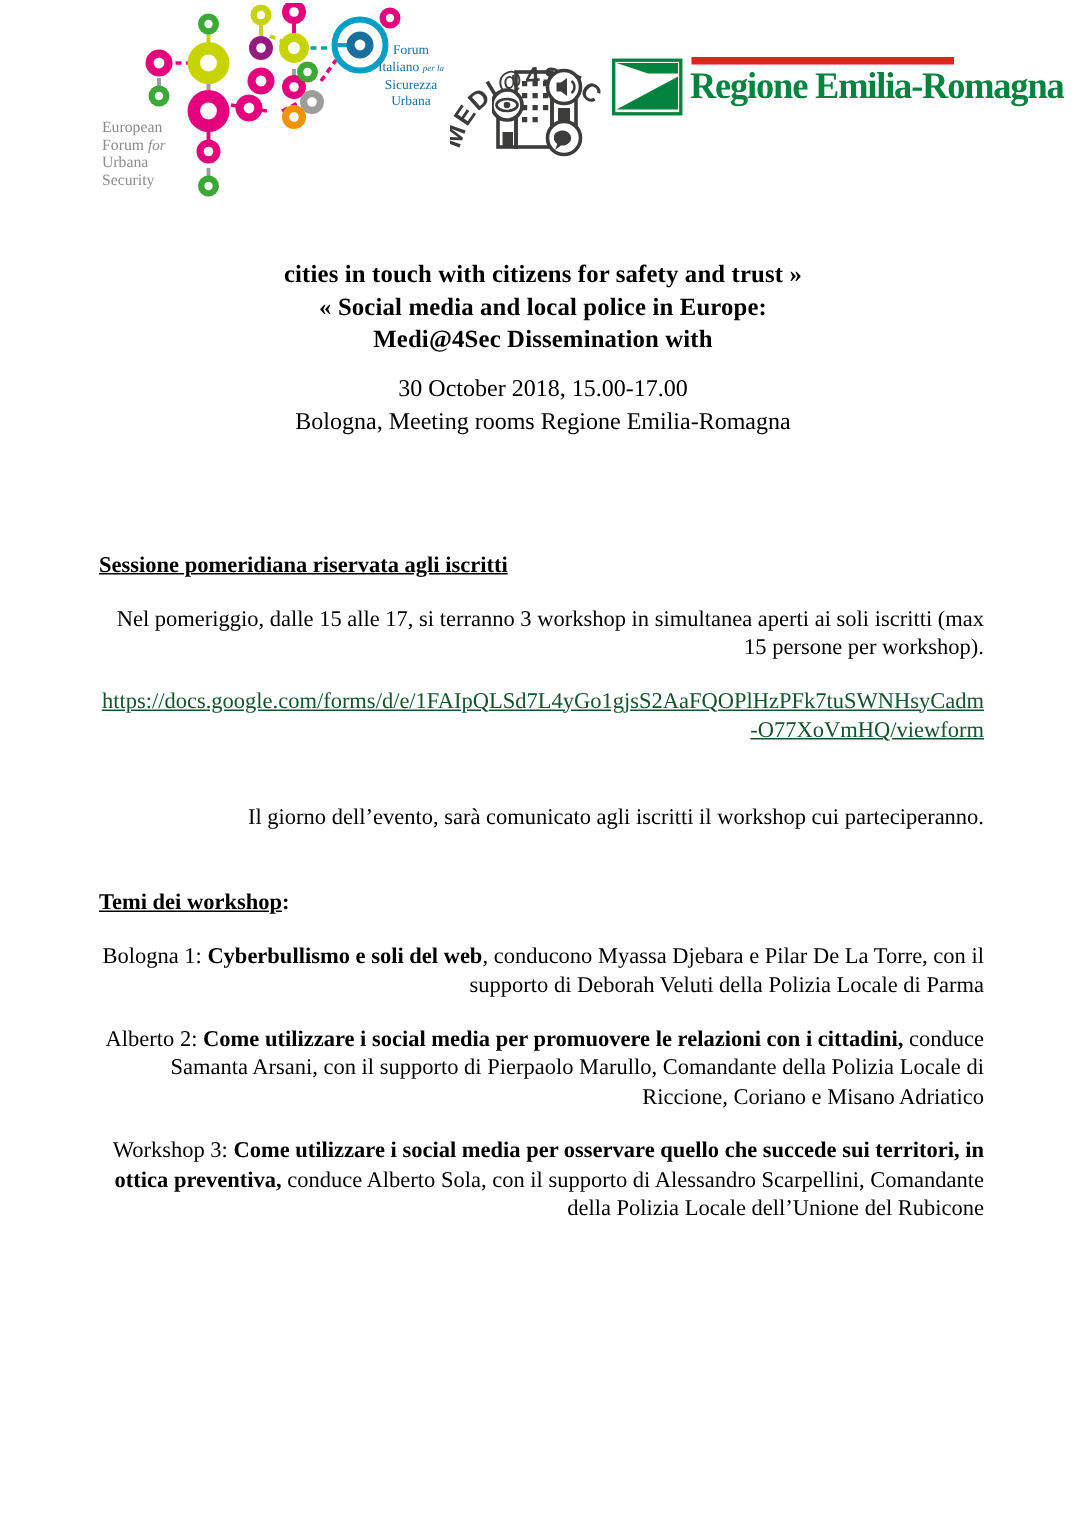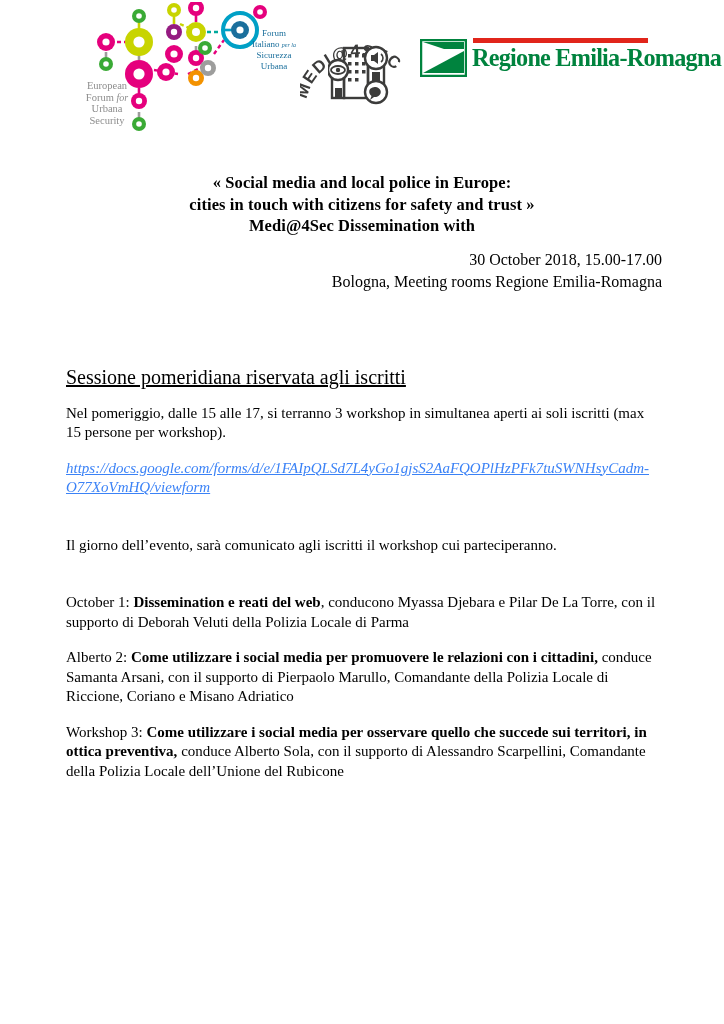--- a/index.html
+++ b/index.html
@@ -38,21 +38,21 @@
     left: 68px;
     top: 2px;
     width: 215px;
     height: 138px;
   }
   .efus-text {
     position: absolute;
     left: 0px;
     top: 78px;
     width: 78px;
-    text-align: center;
+    text-align: left;
     font-family: "Liberation Serif", serif;
     font-size: 10.5px;
     line-height: 11.5px;
     color: #8d8d8d;
   }
   .efus-text .sm {
     font-size: 10px;
     font-style: italic;
   }
 
@@ -92,21 +92,21 @@
     position: absolute;
     left: 28px;
     top: 26px;
     width: 62px;
     height: 62px;
   }
 
   
   .rer-logo {
     position: absolute;
-    left: 420px;
+    left: 408px;
     top: 38px;
     width: 228px;
     height: 45px;
     text-align: center;
   }
   .rer-redbar {
     position: absolute;
     left: 53px;
     top: 0px;
     width: 175px;
@@ -145,55 +145,54 @@
     font-weight: bold;
     font-size: 16.5px;
     line-height: 21.5px;
     letter-spacing: 0.1px;
   }
   .venue-block {
     position: absolute;
     left: 62px;
     top: 249px;
     width: 600px;
-    text-align: right;
+    text-align: center;
     font-size: 16px;
     line-height: 21.5px;
   }
 
   
   .body-area {
     position: absolute;
     left: 66px;
     top: 368px;
     width: 590px;
     font-size: 15px;
     line-height: 19.5px;
   }
   .sec-head {
-    font-weight: normal;
-    font-size: 20px;
+    font-weight: bold;
+    font-size: 15px;
     margin: 0 0 16px 0;
   }
   .sec-head .u {
     text-decoration: underline;
   }
   p.para {
     margin: 0 0 16px 0;
-    text-align: left;
+    text-align: right;
   }
   p.para.tight {
     margin-bottom: 13px;
   }
   .link {
-    color: #3b82f6;
+    color: #14532d;
     text-decoration: underline;
     word-break: break-all;
     display: inline;
-    font-style: italic;
   }
   .spacer-lg { height: 22px; }
   .b { font-weight: bold; }
 
   
   .footer {
     position: absolute;
     left: 0;
     top: 925px;
     width: 724px;
@@ -337,22 +336,22 @@
       <svg class="rer-mark" viewBox="0 0 47 38">
         <rect x="1" y="1" width="45" height="36" fill="none" stroke="#00833e" stroke-width="2.5"></rect>
         <path d="M 3,3 L 44,3 L 44,10 L 24,10 Z" fill="#00833e"></path>
         <path d="M 3,34 L 44,34 L 44,12 L 3,34 Z" fill="#00833e"></path>
       </svg>
       <div class="rer-name">Regione Emilia-Romagna</div>
     </div>
   </div>
 
   <div class="title-block">
+    <div>cities in touch with citizens for safety and trust »</div>
     <div>« Social media and local police in Europe:</div>
-    <div>cities in touch with citizens for safety and trust »</div>
     <div>Medi@4Sec Dissemination with</div>
   </div>
 
   <div class="venue-block">
     <div>30 October 2018, 15.00-17.00</div>
     <div>Bologna, Meeting rooms Regione Emilia-Romagna</div>
   </div>
 
   <div class="body-area">
 
@@ -362,23 +361,24 @@
 
 
     <p class="para"><a class="link" href="#">https://docs.google.com/forms/d/e/1FAIpQLSd7L4yGo1gjsS2AaFQOPlHzPFk7tuSWNHsyCadm-O77XoVmHQ/viewform</a></p>
 
     <div class="spacer-lg"></div>
 
     <p class="para">Il giorno dell’evento, sarà comunicato agli iscritti il workshop cui parteciperanno.</p>
 
     <div class="spacer-lg"></div>
 
+    <div class="sec-head"><span class="u">Temi dei workshop</span><span>:</span></div>
 
     <p class="para">
-      <span>October 1: </span><span class="b">Dissemination e reati del web</span><span>, conducono Myassa Djebara e Pilar De La Torre, con il supporto di Deborah Veluti della Polizia Locale di Parma</span>
+      <span>Bologna 1: </span><span class="b">Cyberbullismo e soli del web</span><span>, conducono Myassa Djebara e Pilar De La Torre, con il supporto di Deborah Veluti della Polizia Locale di Parma</span>
     </p>
 
     <p class="para">
       <span>Alberto 2: </span><span class="b">Come utilizzare i social media per promuovere le relazioni con i cittadini,</span><span> conduce Samanta Arsani, con il supporto di Pierpaolo Marullo, Comandante della Polizia Locale di Riccione, Coriano e Misano Adriatico</span>
     </p>
 
     <p class="para">
       <span>Workshop 3: </span><span class="b">Come utilizzare i social media per osservare quello che succede sui territori, in ottica preventiva,</span><span> conduce Alberto Sola, con il supporto di Alessandro Scarpellini, Comandante della Polizia Locale dell’Unione del Rubicone</span>
     </p>
   </div>

